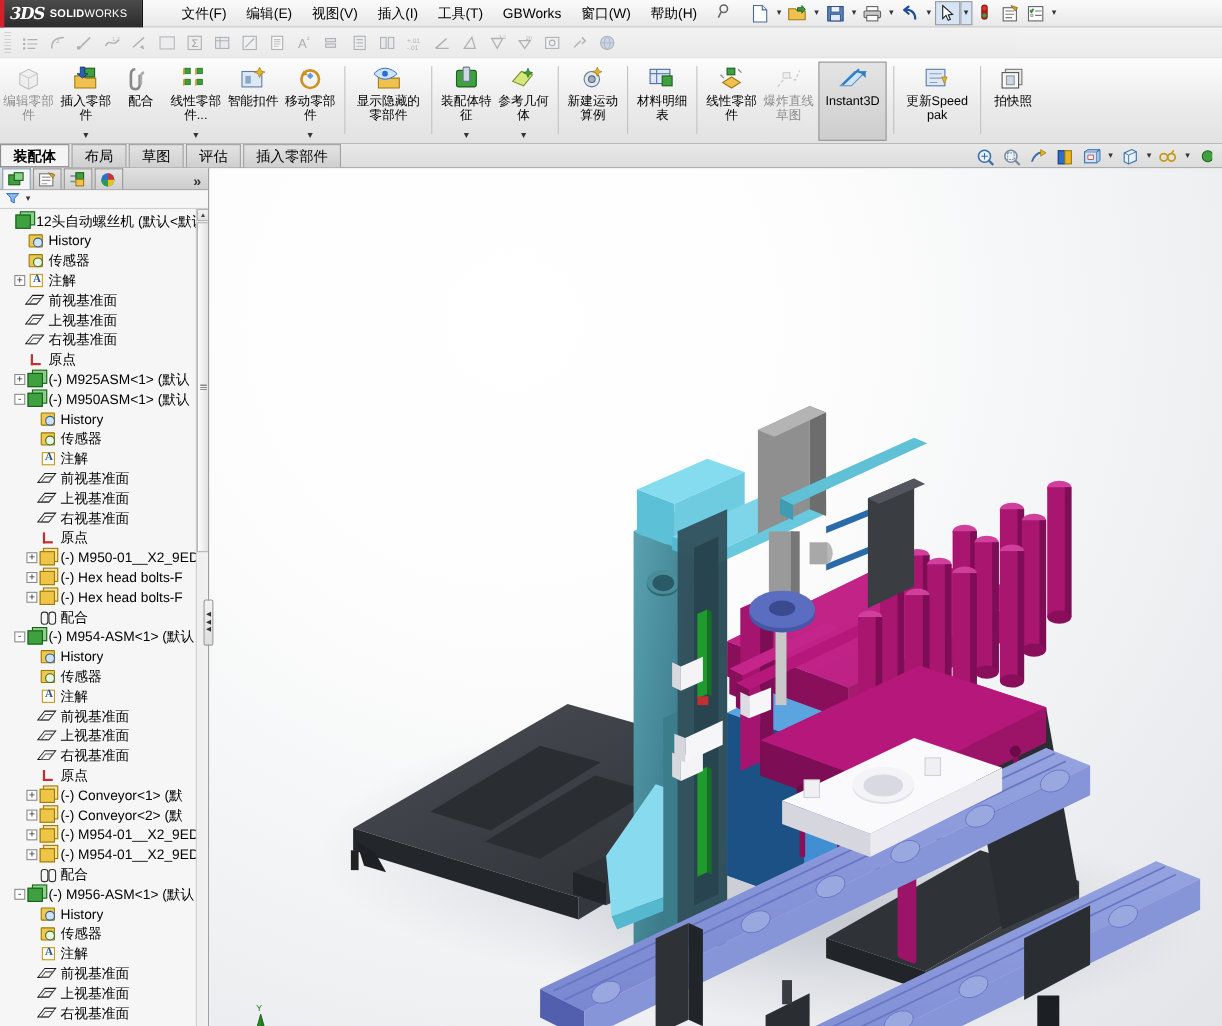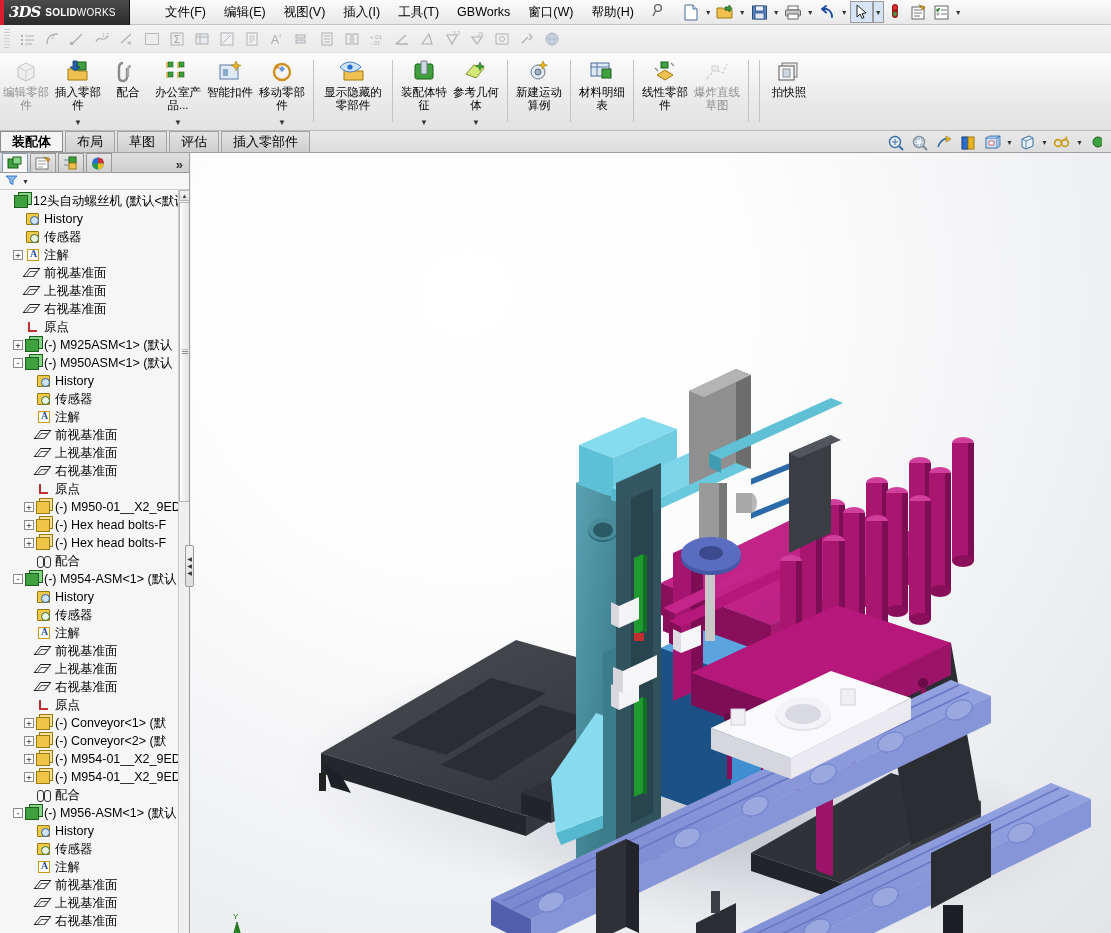--- a/index.html
+++ b/index.html
@@ -506,21 +506,21 @@
           <rect x="4" y="3" width="5" height="5"></rect>
               <rect x="15" y="3" width="5" height="5"></rect>
           <rect x="4" y="13" width="5" height="5"></rect>
               <rect x="15" y="13" width="5" height="5"></rect>
         </g>
         <g stroke="#d8a020" stroke-width="1.3" fill="none">
           <path d="M3 3 v6 M14 3 v6 M3 13 v6 M14 13 v6"></path>
         </g>
       </svg>
     </div>
-    <div class="rb-label">办公室产品...</div>
+    <div class="rb-label">线性零部件...</div>
     <div class="rb-caret">▼</div>
   </div>
 
   <div class="rb-item">
     <div class="rb-icon">
       <svg width="28" height="26">
             <rect x="4" y="6" width="18" height="14" fill="#dfe9f5" stroke="#5a7da8"></rect>
             <rect x="7" y="10" width="5" height="7" fill="#8aa8cc"></rect>
             <path d="M20 2 l1.5 3.5 l3.5 1 l-3.5 1.5 l-1.5 3.5 l-1.5 -3.5 l-3.5 -1.5 l3.5 -1z" fill="#e8b423" stroke="#9a7a0c" stroke-width=".6"></path>
           </svg>
@@ -619,23 +619,43 @@
   <div class="rb-item disabled">
     <div class="rb-icon">
       <svg width="28" height="26">
             <path d="M4 20 L12 10 L20 14 L24 5" fill="none" stroke="#999" stroke-width="1.3" stroke-dasharray="3 2"></path>
             <rect x="9" y="7" width="6" height="5" fill="#e5e5e5" stroke="#999"></rect>
           </svg>
     </div>
     <div class="rb-label">爆炸直线草图</div>
   </div>
 
+  <div class="rb-item wide selected">
+    <div class="rb-icon">
+      <svg width="30" height="26">
+            <path d="M3 19 L16 6 L26 6 L13 19 z" fill="#cfe4fa" stroke="#5a8ec0"></path>
+            <path d="M16 6 L26 6 L26 12 L22 8 z" fill="#2e7ec4"></path>
+            <path d="M5 18 L20 4" stroke="#2e7ec4" stroke-width="2" fill="none"></path>
+          </svg>
+    </div>
+    <div class="rb-label">Instant3D</div>
+  </div>
 
   <div class="rb-sep"></div>
 
+  <div class="rb-item wide">
+    <div class="rb-icon">
+      <svg width="28" height="26">
+            <rect x="4" y="4" width="17" height="15" fill="#dfe9f5" stroke="#5a7da8"></rect>
+            <path d="M7 8 h11 M7 12 h11 M7 16 h7" stroke="#8aa0bb"></path>
+            <path d="M18 11 l5 0 l-2.5 6z" fill="#e8b423" stroke="#9a7a0c" stroke-width=".6"></path>
+          </svg>
+    </div>
+    <div class="rb-label">更新Speedpak</div>
+  </div>
 
   <div class="rb-sep"></div>
 
   <div class="rb-item">
     <div class="rb-icon">
       <svg width="28" height="26">
             <rect x="7" y="4" width="15" height="14" fill="#e8e8e8" stroke="#777"></rect>
             <rect x="4" y="7" width="15" height="14" fill="#f8f8f8" stroke="#555"></rect>
             <rect x="8" y="10" width="7" height="8" fill="#cfd8e2" stroke="#8a94a0"></rect>
           </svg>

